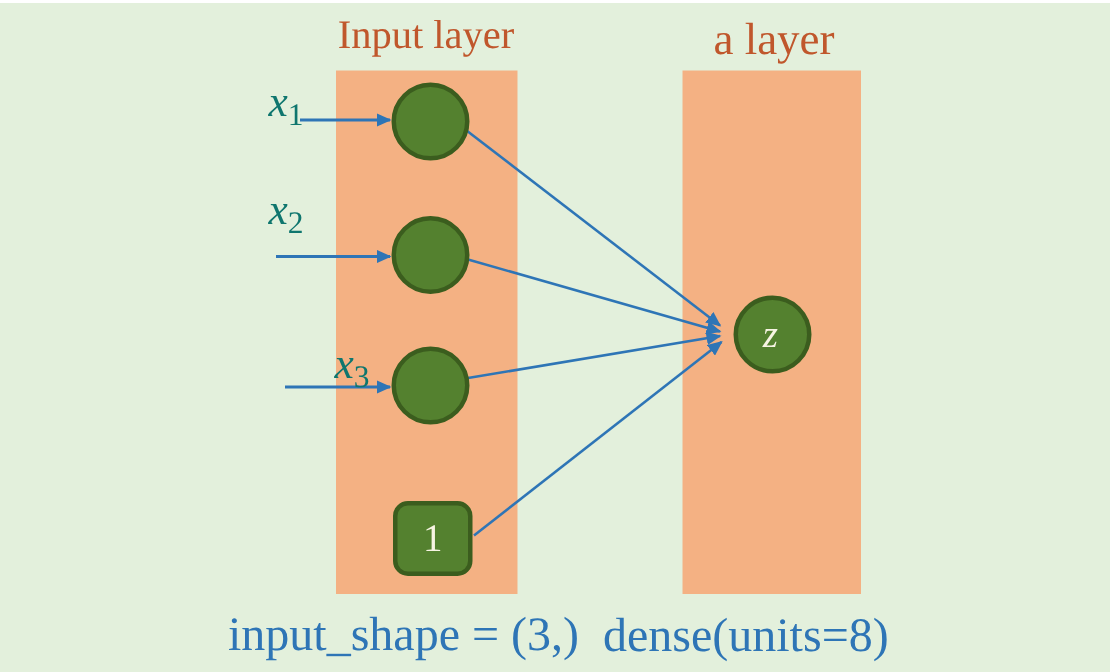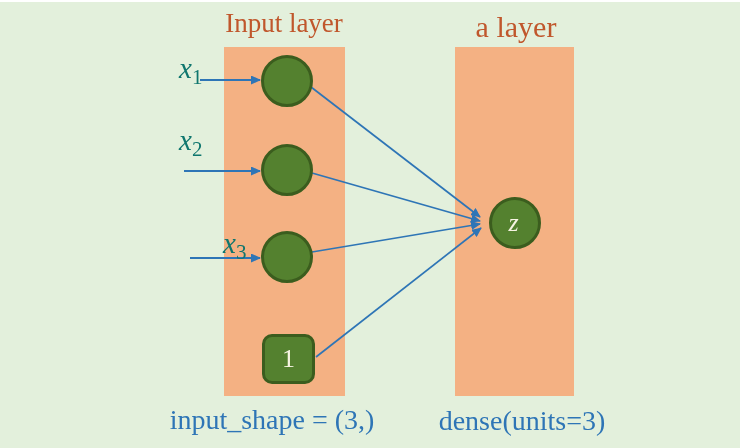--- a/index.html
+++ b/index.html
@@ -31,23 +31,23 @@
     line-height: 1;
     text-align: center;
     white-space: nowrap;
   }
   .layer-title.input { left: 204px; top: 8px;  width: 160px; }
   .layer-title.dense { left: 436px; top: 10px; width: 160px; font-size: 30px; }
 
   .caption {
     position: absolute;
     color: var(--color-caption, #2E75B6);
-    font-size: 28px;
+    font-size: 32px;
     line-height: 1;
-    text-align: center;
+    text-align: left;
     white-space: nowrap;
   }
   .caption.input { left: 152px; top: 404px; width: 240px; }
   .caption.dense { left: 402px; top: 405px; width: 240px; }
 
   svg.wires {
     position: absolute;
     left: 0; top: 0;
     width: 740px; height: 446px;
     pointer-events: none;
@@ -140,15 +140,15 @@
 
   <div class="node z">
     <span class="node-text">z</span>
   </div>
 
   <div class="var-label x1"><span>x</span><sub>1</sub></div>
   <div class="var-label x2"><span>x</span><sub>2</sub></div>
   <div class="var-label x3"><span>x</span><sub>3</sub></div>
 
   <div class="caption input">input_shape = (3,)</div>
-  <div class="caption dense">dense(units=3)</div>
+  <div class="caption dense">dense(units=8)</div>
 
 </div>
 
 </body></html>

